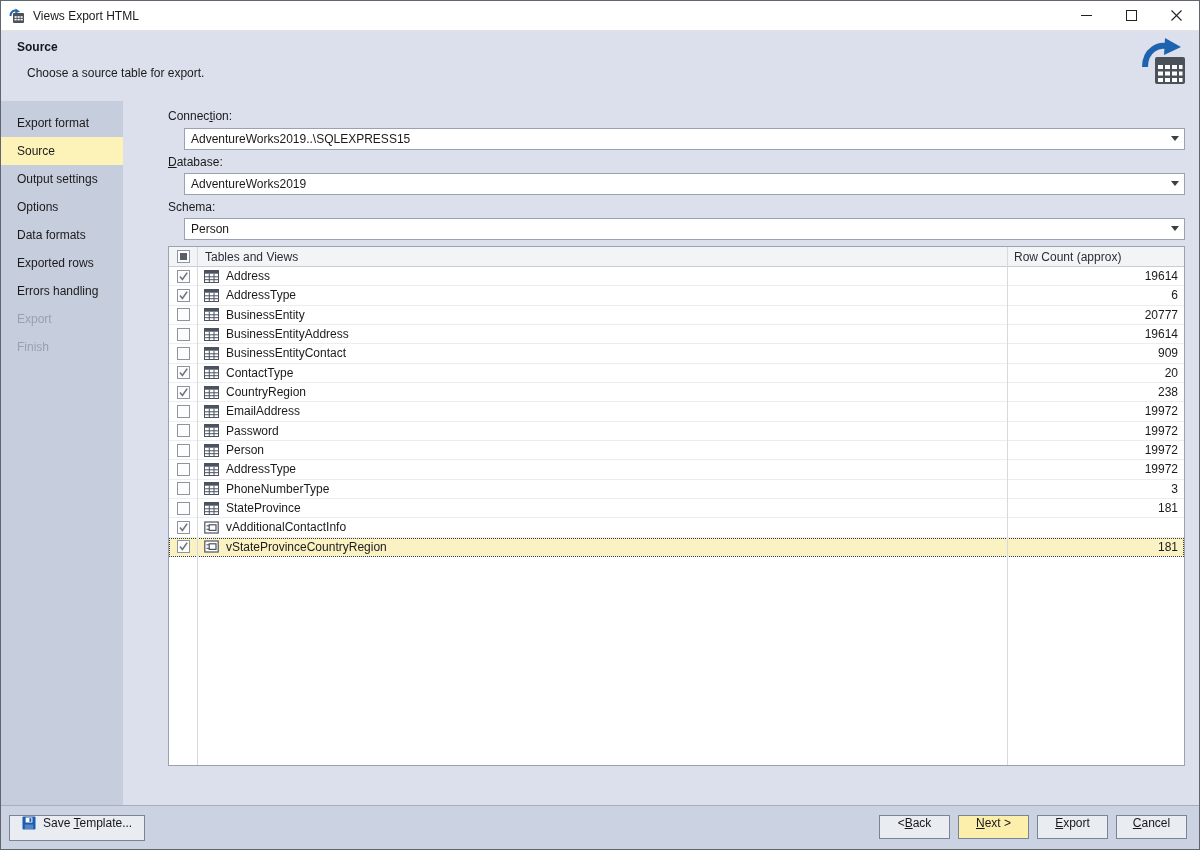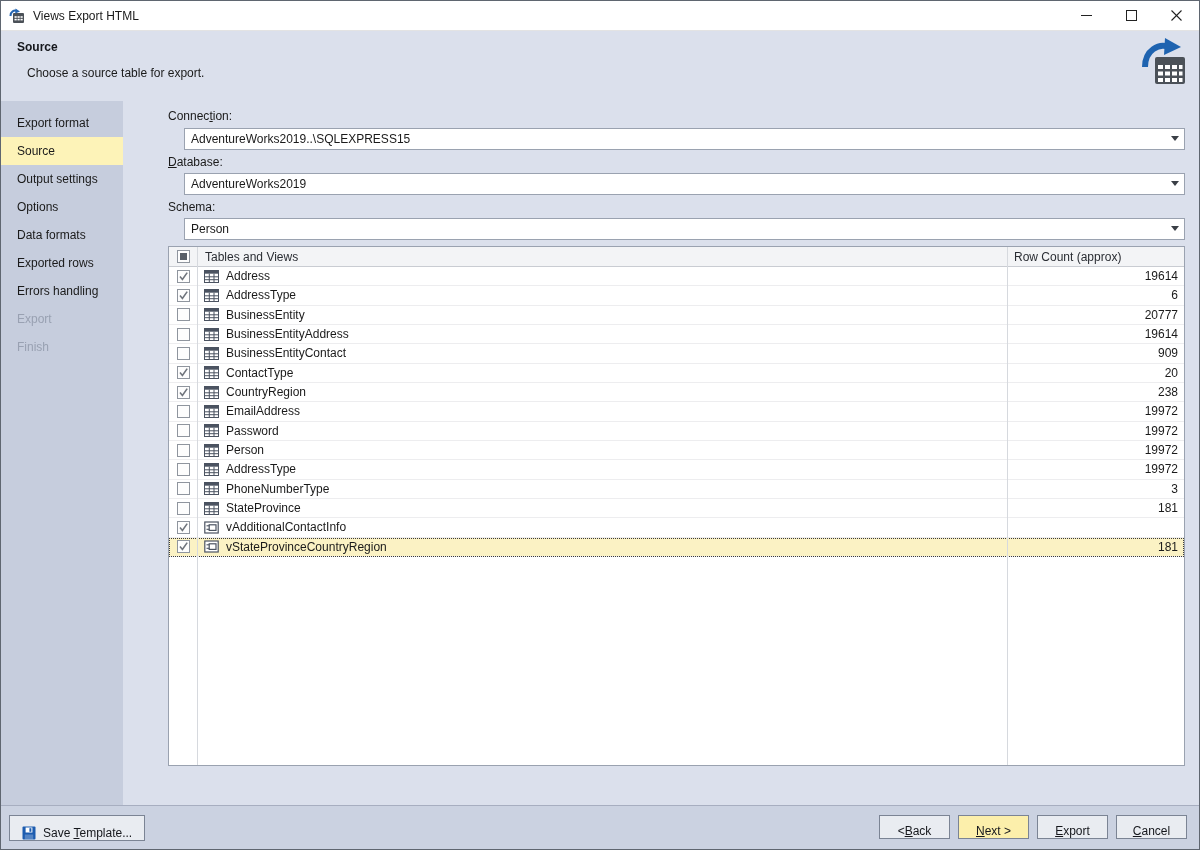--- a/index.html
+++ b/index.html
@@ -48,21 +48,21 @@
   .checkbox .inner-sq{width:7px;height:7px;background:#595f68;}
 
   
   .searchbar{position:absolute;left:8px;right:14px;top:672px;height:19px;background:#fff;border:1px solid #9aa2b0;display:flex;align-items:center;padding:0 6px;box-sizing:border-box;gap:6px;}
   .search-input{flex:1;border:none;outline:none;font-family:"Liberation Sans",sans-serif;font-size:12px;color:#333;background:transparent;padding:0;}
   .search-input::placeholder{color:#9aa0a8;}
   .search-clear{font-weight:bold;color:#111;line-height:1;cursor:default;}
 
   
   .footer{position:absolute;left:0;right:0;bottom:0;height:44px;background:#cbd2e1;border-top:1px solid #a7aec0;box-sizing:border-box;}
-  .btn{height:24px;background:#e9ecf1;border:1px solid #7b8494;display:inline-flex;align-items:flex-end;justify-content:center;padding:0 10px;box-sizing:border-box;white-space:nowrap;cursor:default;color:#15171c;}
+  .btn{height:24px;background:#e9ecf1;border:1px solid #7b8494;display:inline-flex;align-items:flex-start;justify-content:center;padding:0 10px;box-sizing:border-box;white-space:nowrap;cursor:default;color:#15171c;}
   .btn.default-btn{background:#fcefab;}
   .save-btn{position:absolute;left:8px;top:9px;height:26px;gap:7px;padding:0 12px;}
   .nav-btns{position:absolute;right:12px;top:9px;display:flex;gap:8px;}
   .nav-btns .btn{width:71px;}
   u{text-decoration:underline;}
 </style>
 </head>
 <body>
 
 <div class="window">

